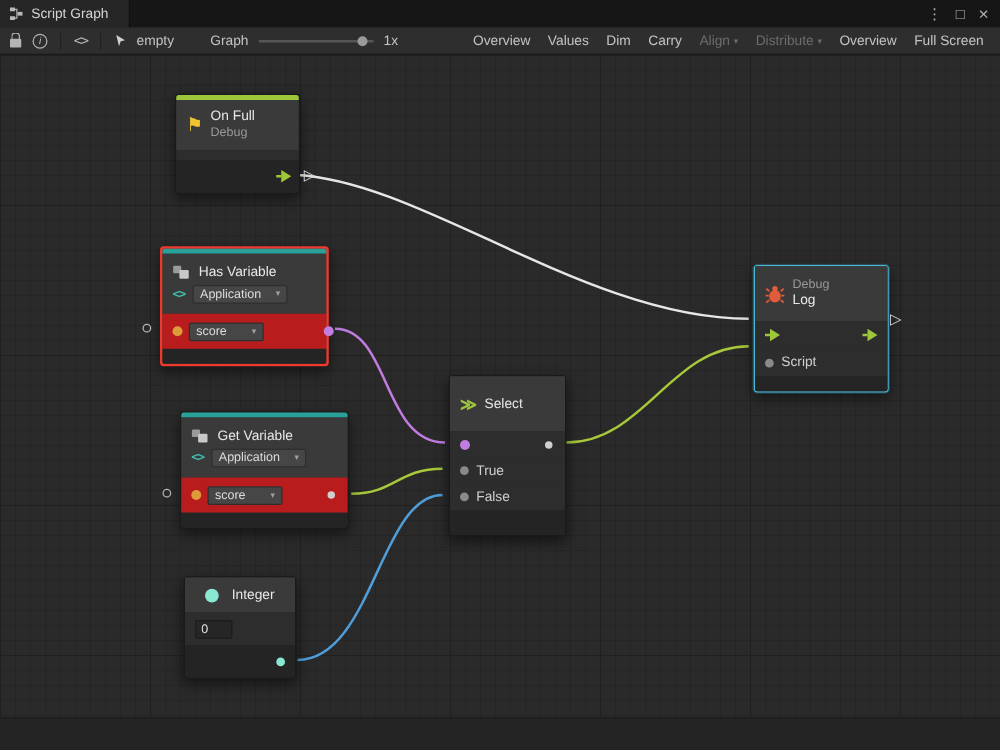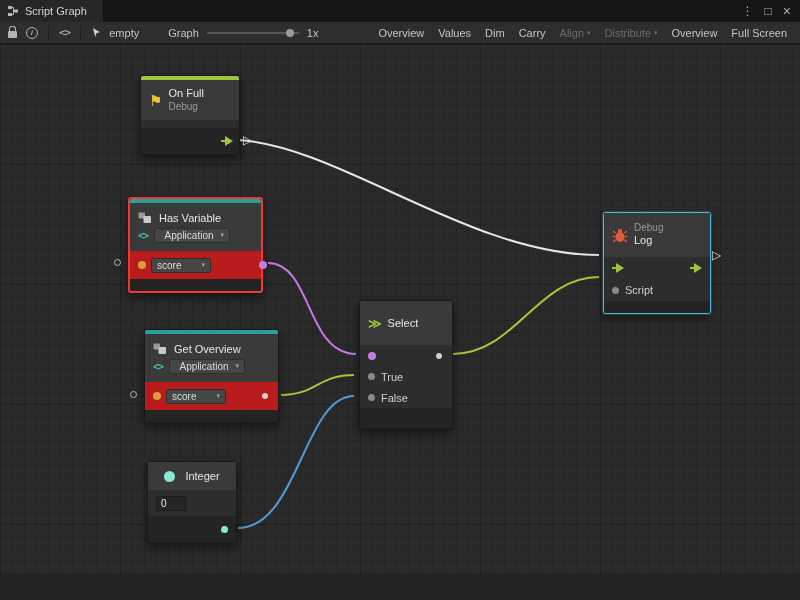--- a/index.html
+++ b/index.html
@@ -76,21 +76,21 @@
   .flow{display:inline-flex;align-items:center;}
   .ftail{width:4px;height:2px;background:#9dc63b;}
   .ftri{width:0;height:0;border-top:5px solid transparent;border-bottom:5px solid transparent;border-left:8px solid #9dc63b;}
   .flag-icon{color:#f0c230;font-size:15px;line-height:1;}
   .kind-icon{color:#3fbfae;font-weight:bold;font-size:10px;letter-spacing:-1px;font-family:"DejaVu Sans Mono",monospace;}
   .select-icon{color:#9dc63b;font-weight:bold;font-size:13px;line-height:1;}
   .int-icon{width:11px;height:11px;border-radius:50%;background:#8ae8d2;flex:none;}
   .dd{display:inline-flex;align-items:center;justify-content:space-between;gap:4px;background:#464646;
     border:1px solid #2e2e2e;border-radius:2px;color:#dcdcdc;font-size:10px;padding:1px 5px;height:15px;
     font-family:inherit;cursor:default;}
-  .dd-scope{min-width:76px;justify-content:flex-end;}
+  .dd-scope{min-width:76px;}
   .dd-var{min-width:60px;}
   .int-field{width:30px;height:15px;background:#262626;border:1px solid #1c1c1c;border-radius:2px;
     color:#e6e6e6;font-size:10px;padding:0 4px;font-family:inherit;}
 
   .ext-tri{position:absolute;z-index:2;color:#dcdcdc;font-size:12px;line-height:12px;}
   .ext-circle{position:absolute;z-index:2;width:7px;height:7px;border:1px solid #b5b5b5;border-radius:50%;}
 
   
   .n-onstart .head{height:40px;} .n-onstart .foot{height:26px;}
   .n-var .head{height:48px;} .n-var .portrow{height:28px;} .n-var .foot{height:12px;}
@@ -217,21 +217,21 @@
   </div>
 
   <div class="node n-var" style="left:144px;top:285px;width:135px">
     <div class="strip teal"></div>
     <div class="head">
       <div class="hrow">
         <svg width="15" height="12" viewBox="0 0 15 12">
           <rect x="0.5" y="0.5" width="6.5" height="6" rx="1" fill="#9a9a9a"></rect>
           <rect x="5.5" y="4" width="7.5" height="7" rx="1" fill="#c9c9c9"></rect>
         </svg>
-        <span class="title">Get Overview</span>
+        <span class="title">Get Variable</span>
       </div>
       <div class="hrow">
         <span class="kind-icon">&lt;&gt;</span>
         <button class="dd dd-scope">
           <span>Application</span>
           <span class="caret">▾</span>
         </button>
       </div>
     </div>
     <div class="portrow">

